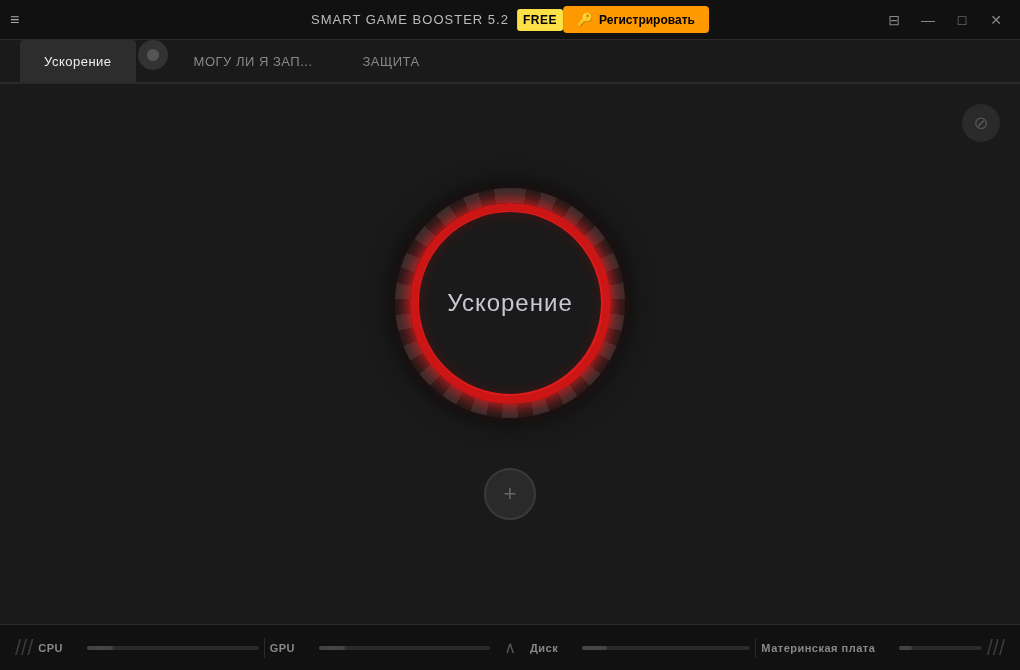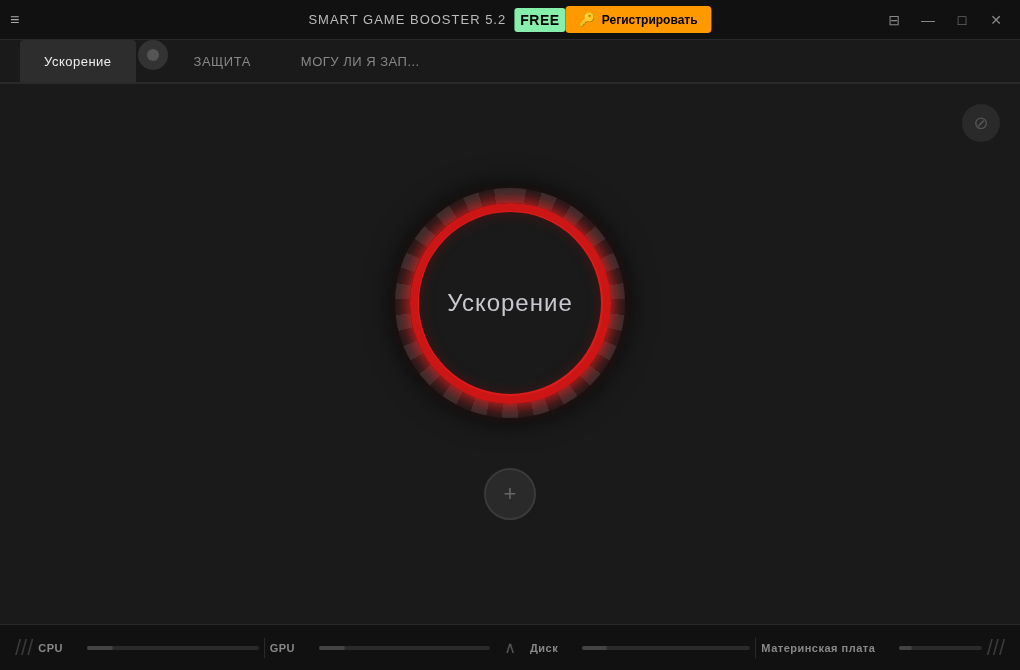--- a/index.html
+++ b/index.html
@@ -41,23 +41,23 @@
     }
 
     #app-title {
       color: #bbb;
       font-size: 13px;
       letter-spacing: 1px;
       text-transform: uppercase;
     }
 
     #free-badge {
-      background: #86efac;
+      background: #fde047;
       color: #000;
-      font-size: 14px;
+      font-size: 12px;
       font-weight: bold;
       padding: 4px 6px;
       border-radius: 3px;
       letter-spacing: 0.5px;
     }
 
     #register-btn {
       background: #f90;
       color: #000;
       border: none;
@@ -373,24 +373,24 @@
     <div class="window-ctrl">✕</div>
   </div>
 </div>
 
 <div id="nav-tabs">
   <div class="nav-tab active">
     <span>Ускорение</span>
   </div>
   <div id="nav-separator"></div>
   <div class="nav-tab">
+    <span>МОГУ ЛИ Я ЗАП...</span>
+  </div>
+  <div class="nav-tab">
     <span>ЗАЩИТА</span>
-  </div>
-  <div class="nav-tab">
-    <span>МОГУ ЛИ Я ЗАП...</span>
   </div>
 </div>
 
 <div id="main-content">
   <div id="no-icon">⊘</div>
 
   <div id="boost-container">
     <div id="boost-button">
       <div id="boost-outer">
         <div id="boost-inner-ring">

